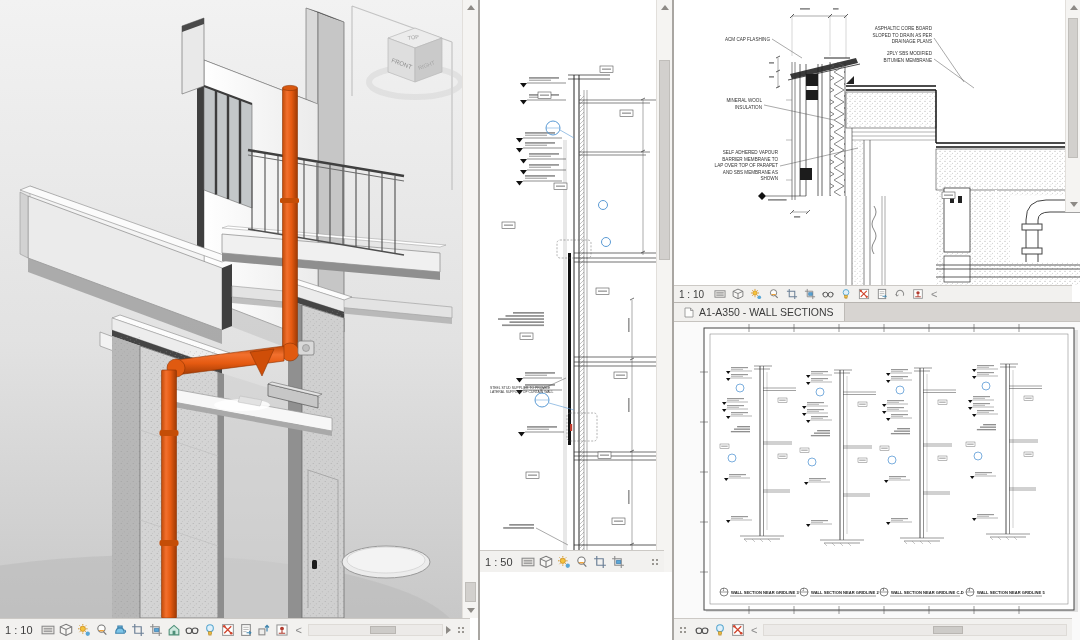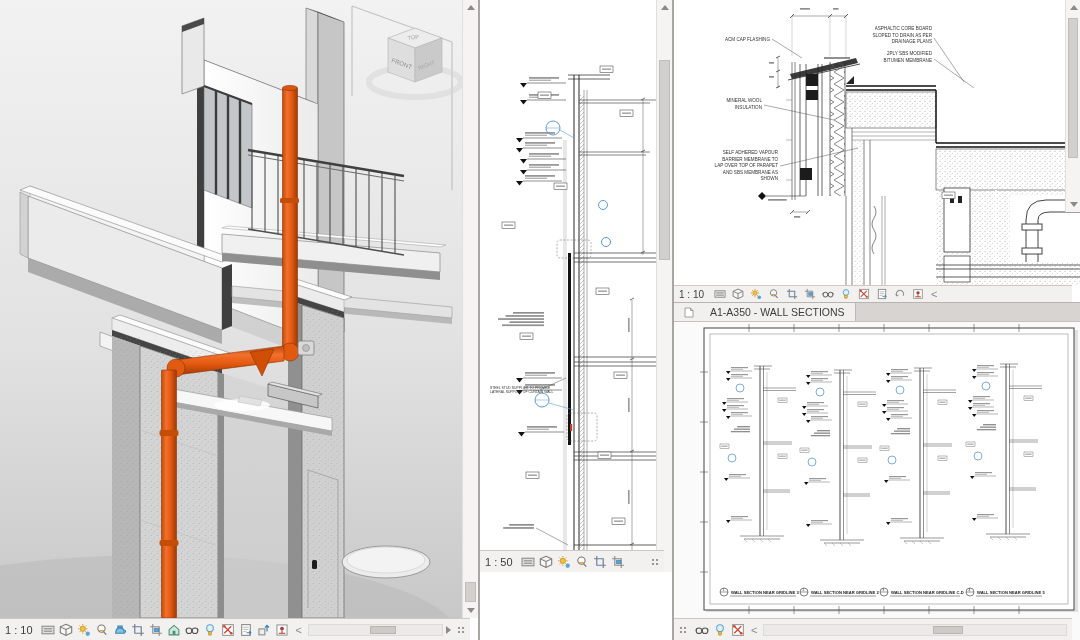--- a/index.html
+++ b/index.html
@@ -28,21 +28,21 @@
         background-image:radial-gradient(#9a9792 1px,transparent 1.2px);background-size:4px 4px;}
   
   .vscroll{position:absolute;width:16px;background:#f5f4f2;border-left:1px solid #e2dfdb;z-index:15;}
   .varrow{position:absolute;left:4px;width:0;height:0;}
   .varrow.up{top:5px;border-left:4px solid transparent;border-right:4px solid transparent;border-bottom:5px solid #8d8a86;}
   .varrow.down{bottom:5px;border-left:4px solid transparent;border-right:4px solid transparent;border-top:5px solid #8d8a86;}
   .vthumb{position:absolute;left:2px;right:2px;background:#d2d0cd;border:1px solid #c0beba;}
   
   #tabbar{position:absolute;left:674px;top:302px;width:406px;height:20px;background:#d7d4d1;
           border-top:1px solid #b8b5b1;border-bottom:1px solid #c6c3bf;display:flex;z-index:20;}
-  #sheet-tab{display:flex;align-items:center;gap:16px;padding:0 10px;background:#f1f0ee;
+  #sheet-tab{display:flex;align-items:center;gap:5px;padding:0 10px;background:#f1f0ee;
              border-right:1px solid #bdbab6;font-size:10.5px;color:#3c3c3c;cursor:pointer;max-width:220px;}
   
   svg.draw{display:block;}
   text{font-family:"Liberation Sans",sans-serif;}
 </style>
 </head>
 <body>
 
 <div id="app">
 

